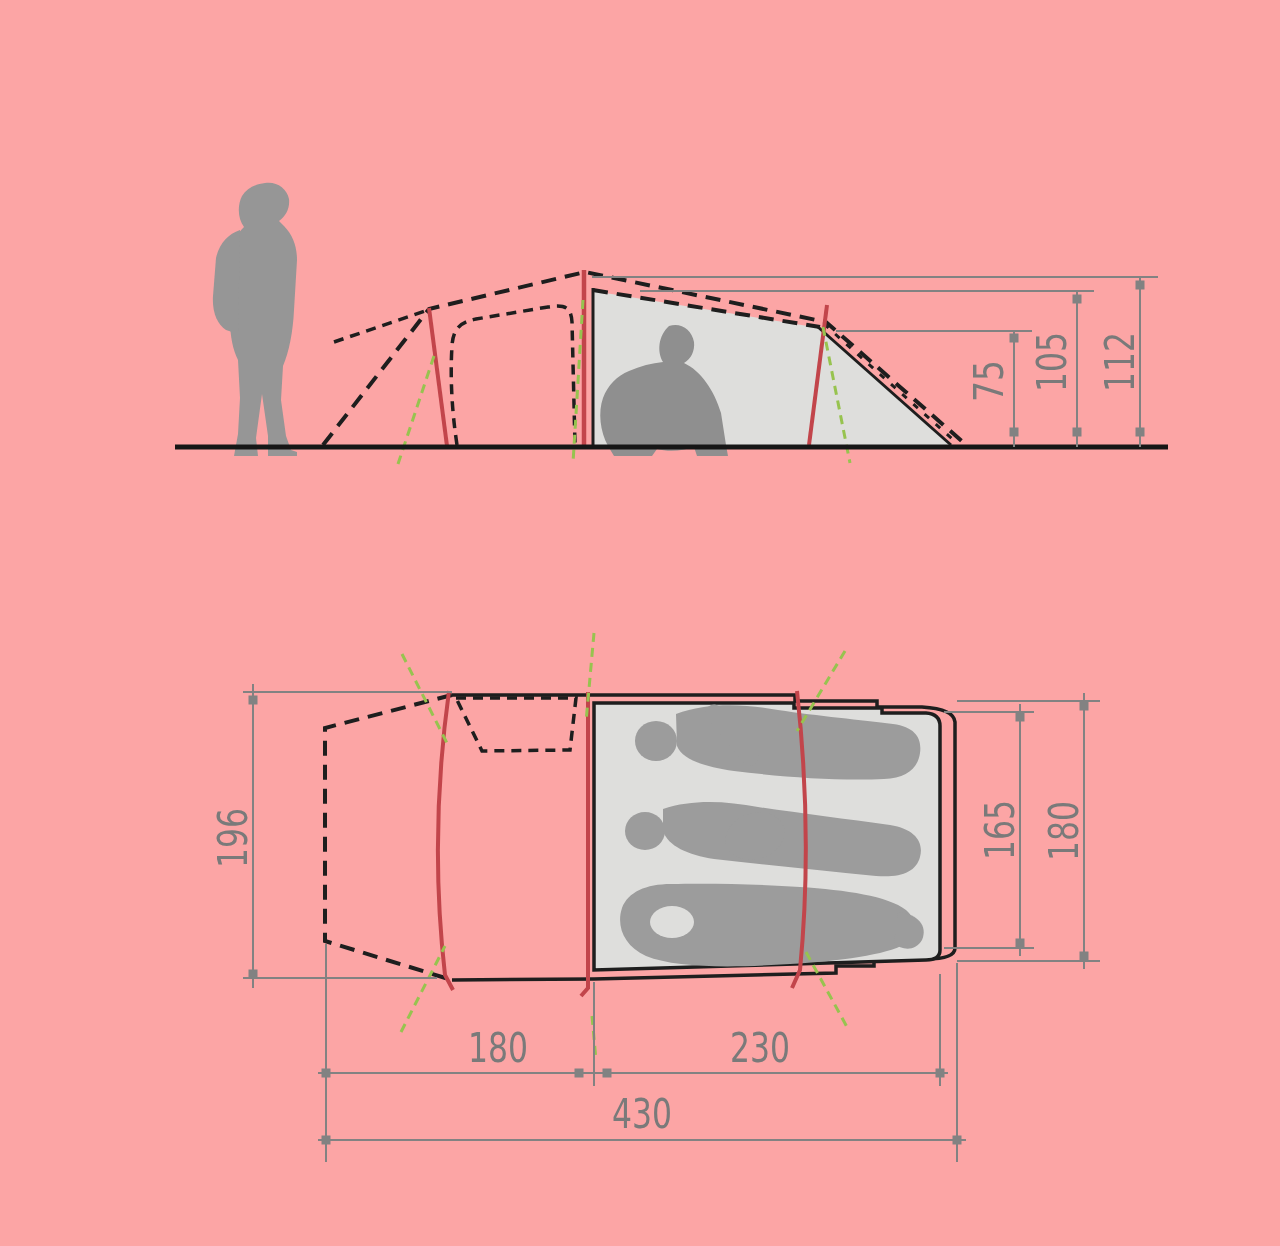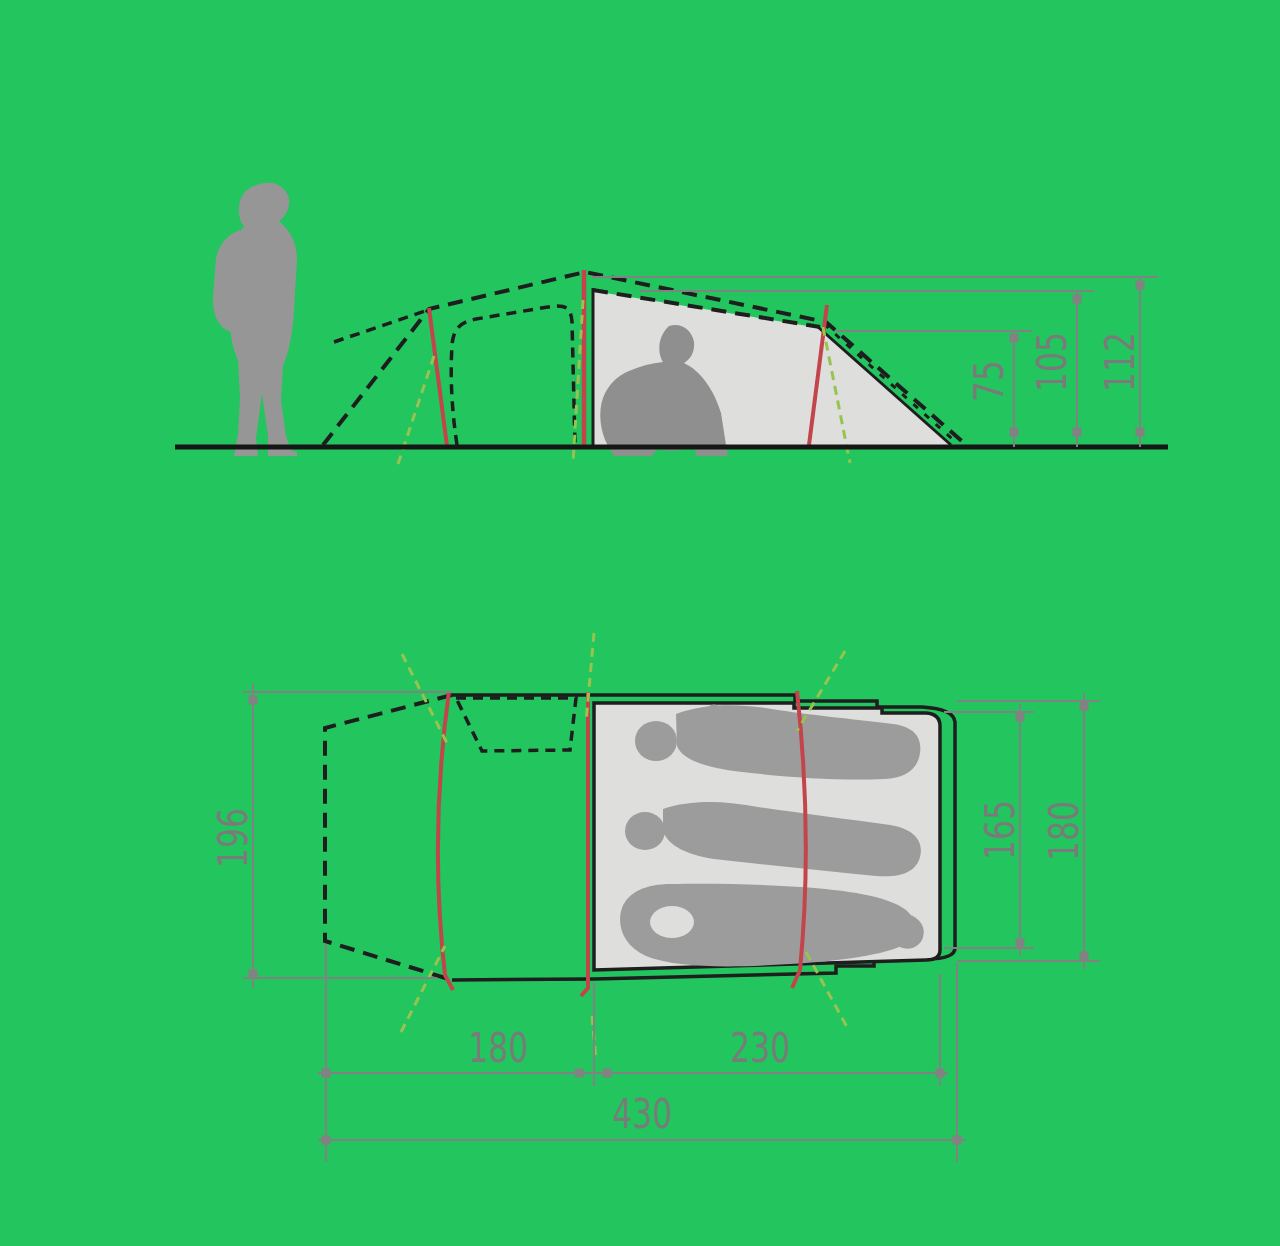--- a/index.html
+++ b/index.html
@@ -1,16 +1,16 @@
 <!DOCTYPE html>
 <html><head>
 <meta charset="utf-8">
 <style>
   html,body{margin:0;padding:0;background:#ffffff;}
-  #stage{position:relative;width:1280px;height:1246px;background:#22c55e;overflow:hidden;
+  #stage{position:relative;width:1280px;height:1246px;background:#fca5a5;overflow:hidden;
          font-family:"DejaVu Sans",sans-serif;}
   svg{position:absolute;left:0;top:0;}
   .outline{stroke:#1e1e1e;fill:none;}
   .dash-long{stroke-dasharray:15 9;}
   .dash-med{stroke-dasharray:10 7;}
   .dash-short{stroke-dasharray:6 9;}
   .dim{stroke:#828282;stroke-width:2;fill:none;}
   .tick{fill:#828282;}
   .pole{stroke:#c2454b;fill:none;}
   .guy{stroke:#97c34f;stroke-dasharray:9 6;fill:none;}

